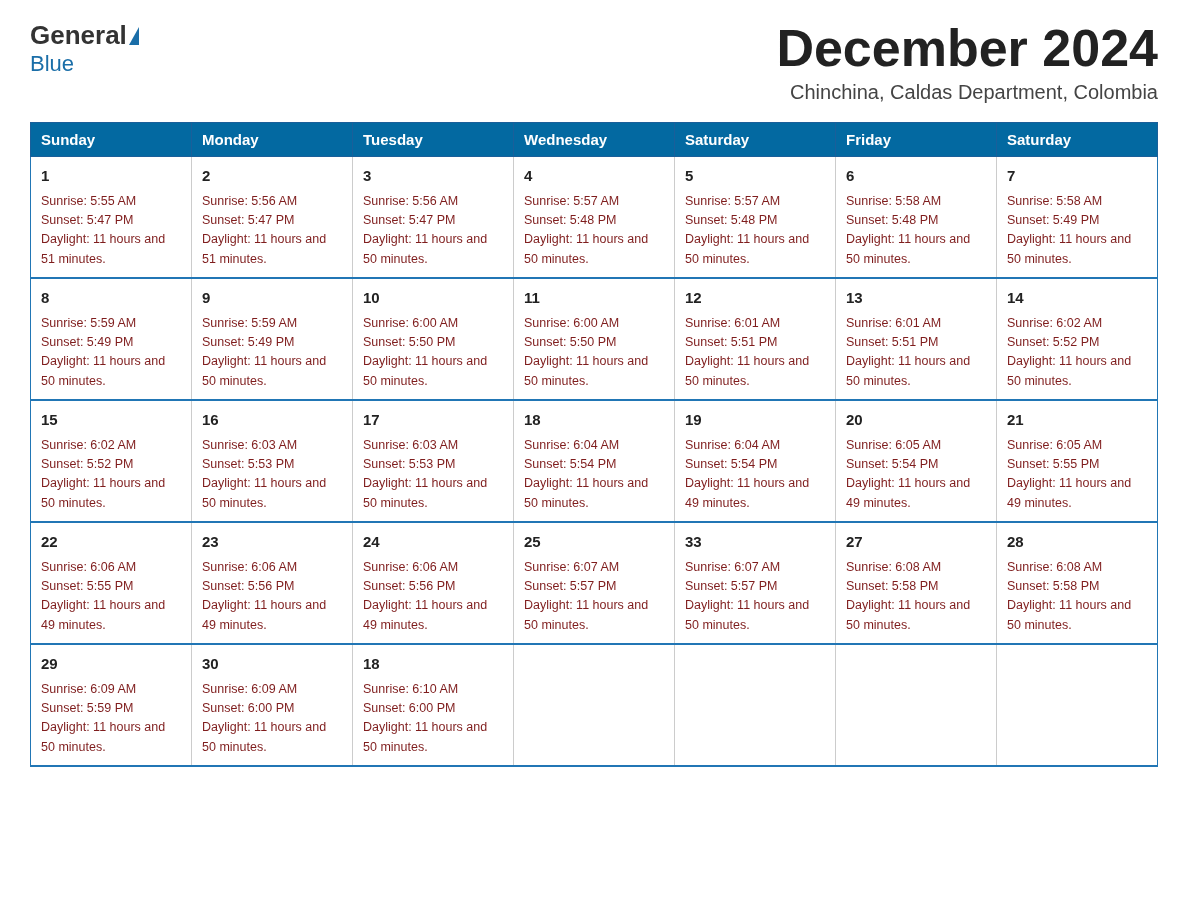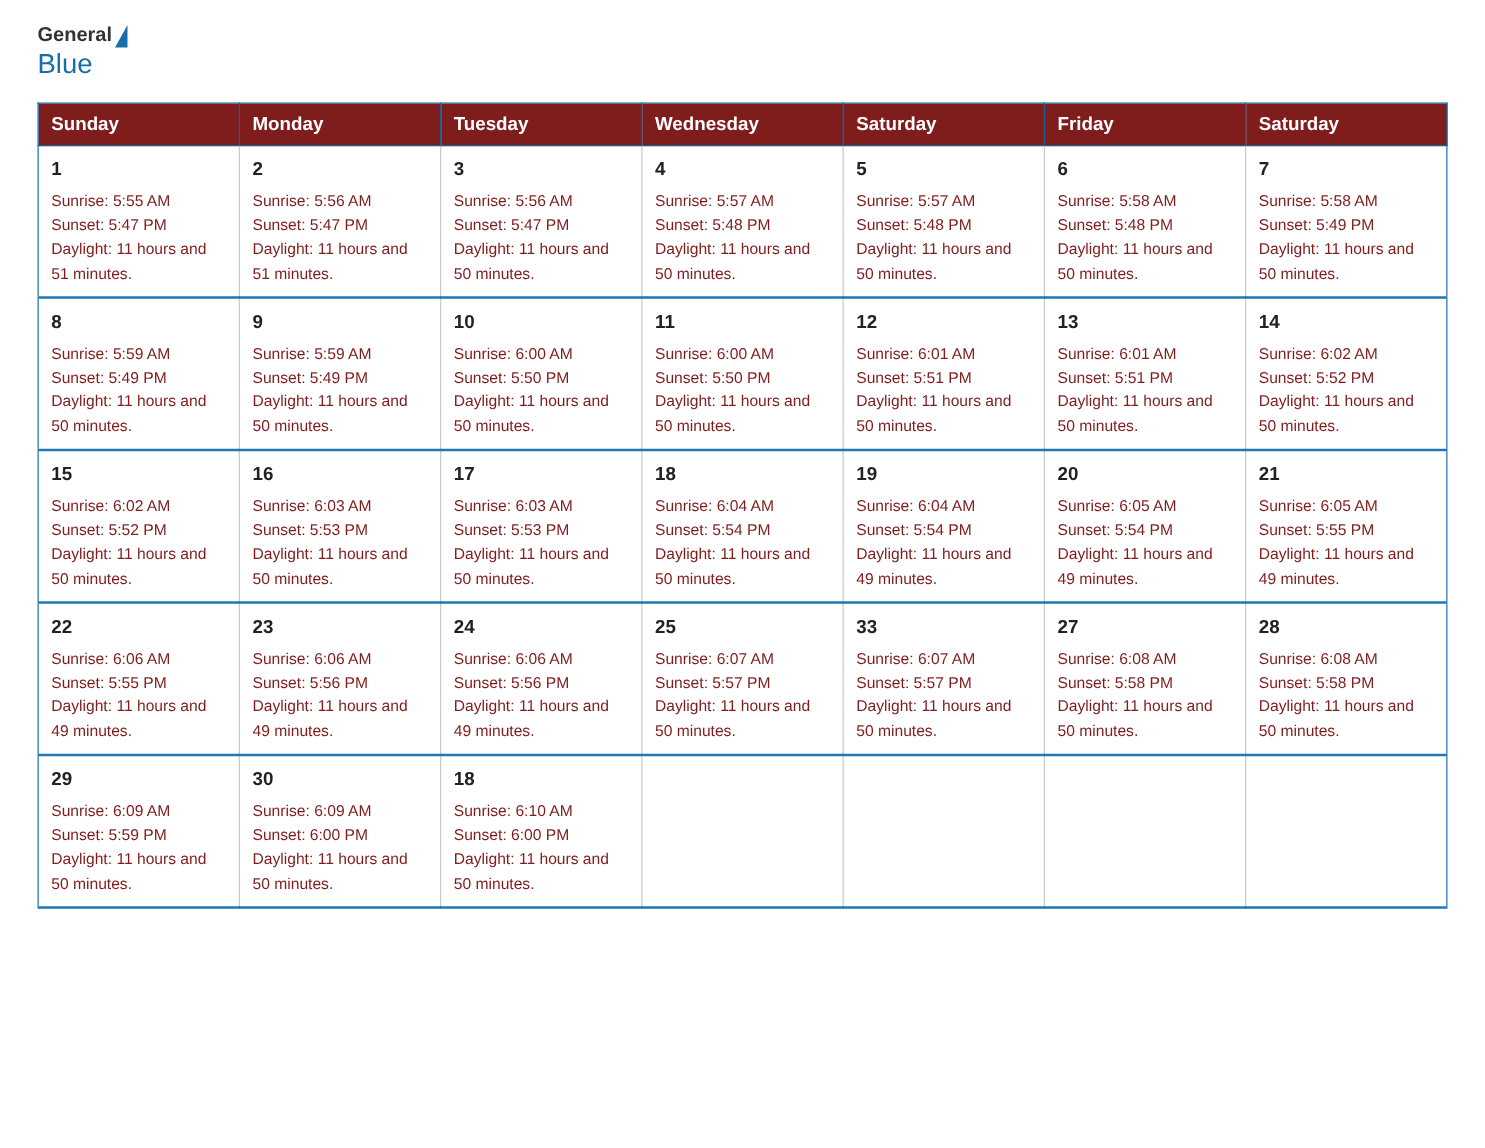--- a/index.html
+++ b/index.html
@@ -18,21 +18,21 @@
       margin-bottom: 18px;
     }
     .logo {
       display: flex;
       flex-direction: column;
       align-items: flex-start;
     }
     .logo-text {
       display: flex;
       align-items: center;
-      font-size: 16px;
+      font-size: 26px;
       font-weight: bold;
       color: #333;
     }
     .logo-general { color: #333; }
     .logo-triangle {
       display: inline-block;
       width: 0;
       height: 0;
       border-left: 10px solid transparent;
       border-bottom: 18px solid #1a6ea8;
@@ -56,21 +56,21 @@
     .location-title {
       font-size: 20px;
       color: #444;
       margin-top: 4px;
     }
     .calendar {
       width: 100%;
       border-collapse: collapse;
     }
     .calendar thead tr {
-      background: #7f1d1d;
+      background: #0369a1;
     }
     .calendar thead th {
       color: #fff;
       font-size: 15px;
       font-weight: bold;
       padding: 8px 10px;
       text-align: left;
       border: 1px solid #1a5f9a;
     }
     .calendar tbody tr {
@@ -117,20 +117,24 @@
 <div class="header">
   <div class="logo">
     <div class="logo-text">
       <span class="logo-general">General</span>
       <span class="logo-triangle"></span>
     </div>
     <div>
       <span class="logo-blue">Blue</span>
     </div>
   </div>
+  <div class="title-block">
+    <div class="month-title">December 2024</div>
+    <div class="location-title">Chinchina, Caldas Department, Colombia</div>
+  </div>
 </div>
 
 <table class="calendar">
   <thead>
     <tr>
     <th>Sunday</th>
         <th>Monday</th>
         <th>Tuesday</th>
         <th>Wednesday</th>
         <th>Saturday</th>

